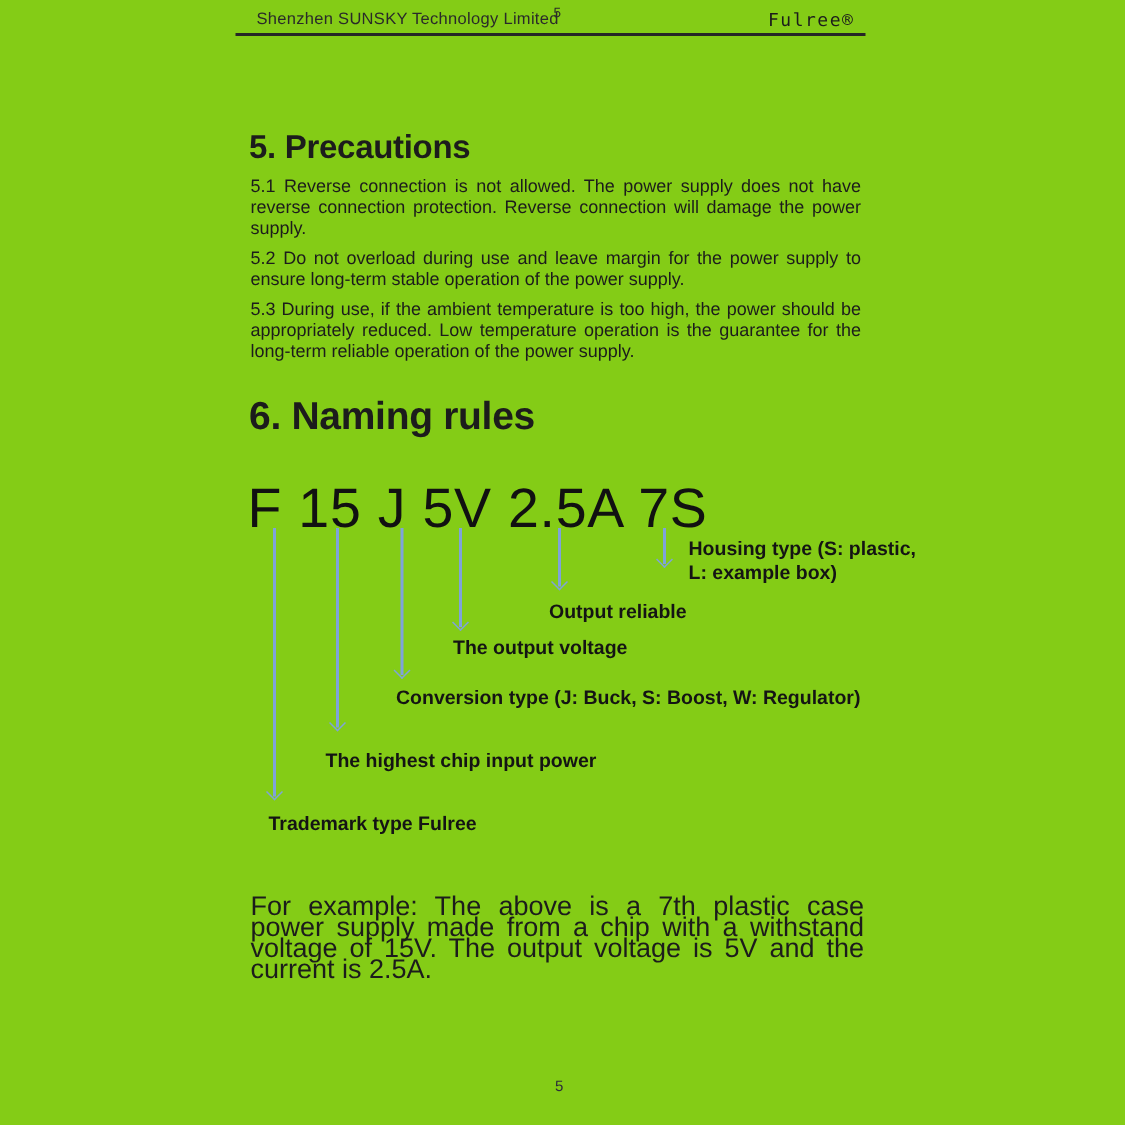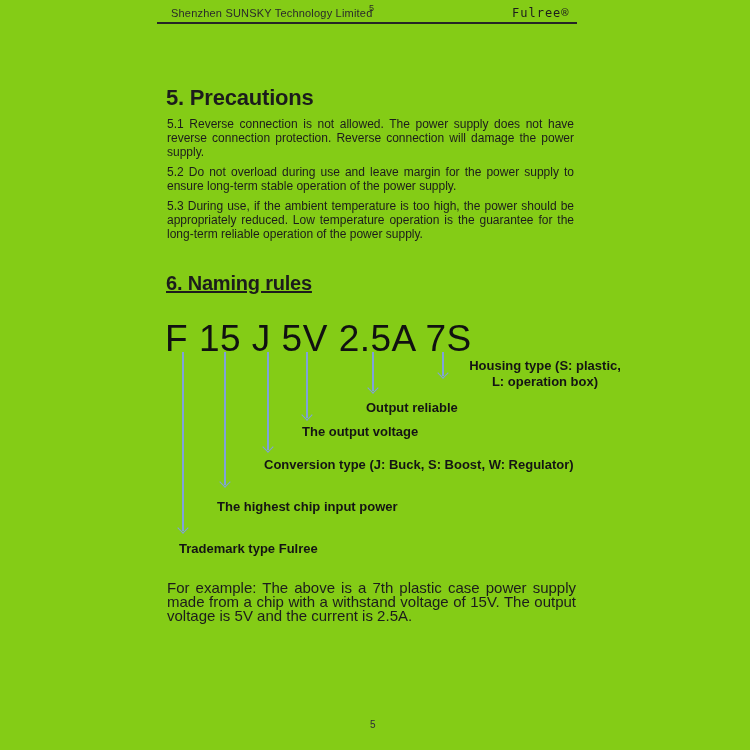--- a/index.html
+++ b/index.html
@@ -37,22 +37,22 @@
   .precautions-body{
     position:absolute;left:167px;top:117px;width:407px;
   }
   .precautions-body p{
     margin:0 0 6px 0;
     font-size:12px;line-height:14px;
     text-align:justify;
   }
   
   .h-naming{
-    position:absolute;left:166px;top:272px;
-    font-size:20px;font-weight:bold;letter-spacing:-.2px;text-decoration:underline;
+    position:absolute;left:166px;top:262px;
+    font-size:26px;font-weight:bold;letter-spacing:-.2px;
   }
   .naming-code{
     position:absolute;left:165px;top:306px;
     font-size:37px;line-height:42px;letter-spacing:.5px;
     color:#111;white-space:nowrap;margin-top:12px;
   }
   
   .arrow{
     position:absolute;width:1.5px;background:#7fa3d9;
   }
@@ -68,30 +68,30 @@
   .a3{left:267px;top:352px;height:98px;}
   .a4{left:306px;top:352px;height:66px;}
   .a5{left:372px;top:352px;height:39px;}
   .a6{left:442px;top:352px;height:24px;}
   
   .dlabel{
     position:absolute;
     font-size:13px;font-weight:bold;line-height:16px;
     white-space:nowrap;color:#141414;
   }
-  .l-housing{left:459px;top:358px;width:172px;text-align:center;white-space:normal;}
+  .l-housing{left:459px;top:358px;width:172px;white-space:normal;}
   .l-current{left:366px;top:400px;}
   .l-voltage{left:302px;top:424px;}
   .l-conversion{left:264px;top:457px;}
   .l-power{left:217px;top:499px;}
   .l-trademark{left:179px;top:541px;}
   
   .example{
-    position:absolute;left:167px;top:581px;width:409px;
-    font-size:15px;line-height:14px;text-align:justify;
+    position:absolute;left:167px;top:597px;width:409px;
+    font-size:18px;line-height:14px;text-align:justify;
   }
   .footer-page{
     position:absolute;left:370px;top:719px;
     font-size:10px;color:#2c2c3a;
   }
 </style>
 </head>
 <body>
 
 <div class="page">
@@ -113,21 +113,21 @@
 
   <div class="arrow a1"></div>
   <div class="arrow a2"></div>
   <div class="arrow a3"></div>
   <div class="arrow a4"></div>
   <div class="arrow a5"></div>
   <div class="arrow a6"></div>
 
   <div class="dlabel l-housing">
     <div>Housing type (S: plastic,</div>
-    <div>L: operation box)</div>
+    <div>L: example box)</div>
   </div>
   <div class="dlabel l-current">Output reliable</div>
   <div class="dlabel l-voltage">The output voltage</div>
   <div class="dlabel l-power">The highest chip input power</div>
   <div class="dlabel l-conversion">Conversion type (J: Buck, S: Boost, W: Regulator)</div>
   <div class="dlabel l-trademark">Trademark type Fulree</div>
 
   <div class="example">For example: The above is a 7th plastic case power supply made from a chip with a withstand voltage of 15V. The output voltage is 5V and the current is 2.5A.</div>
 
   <div class="footer-page">5</div>

